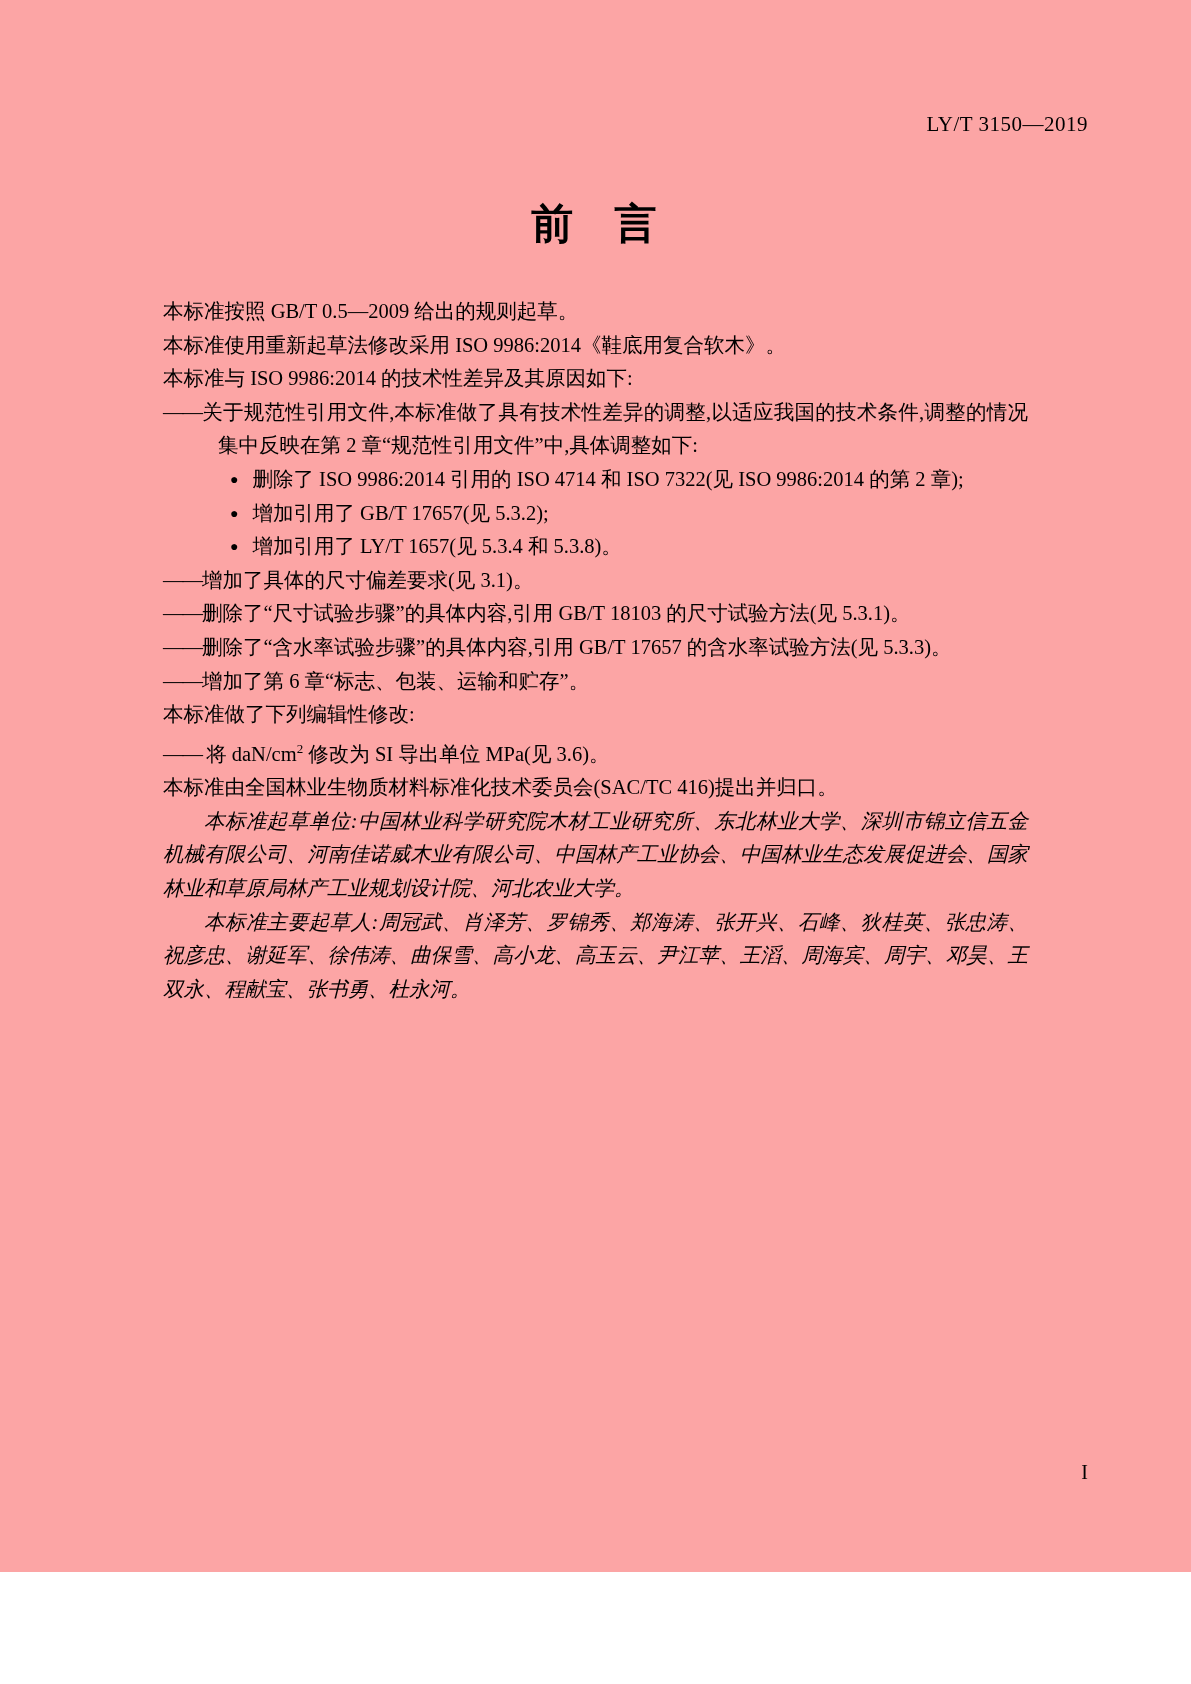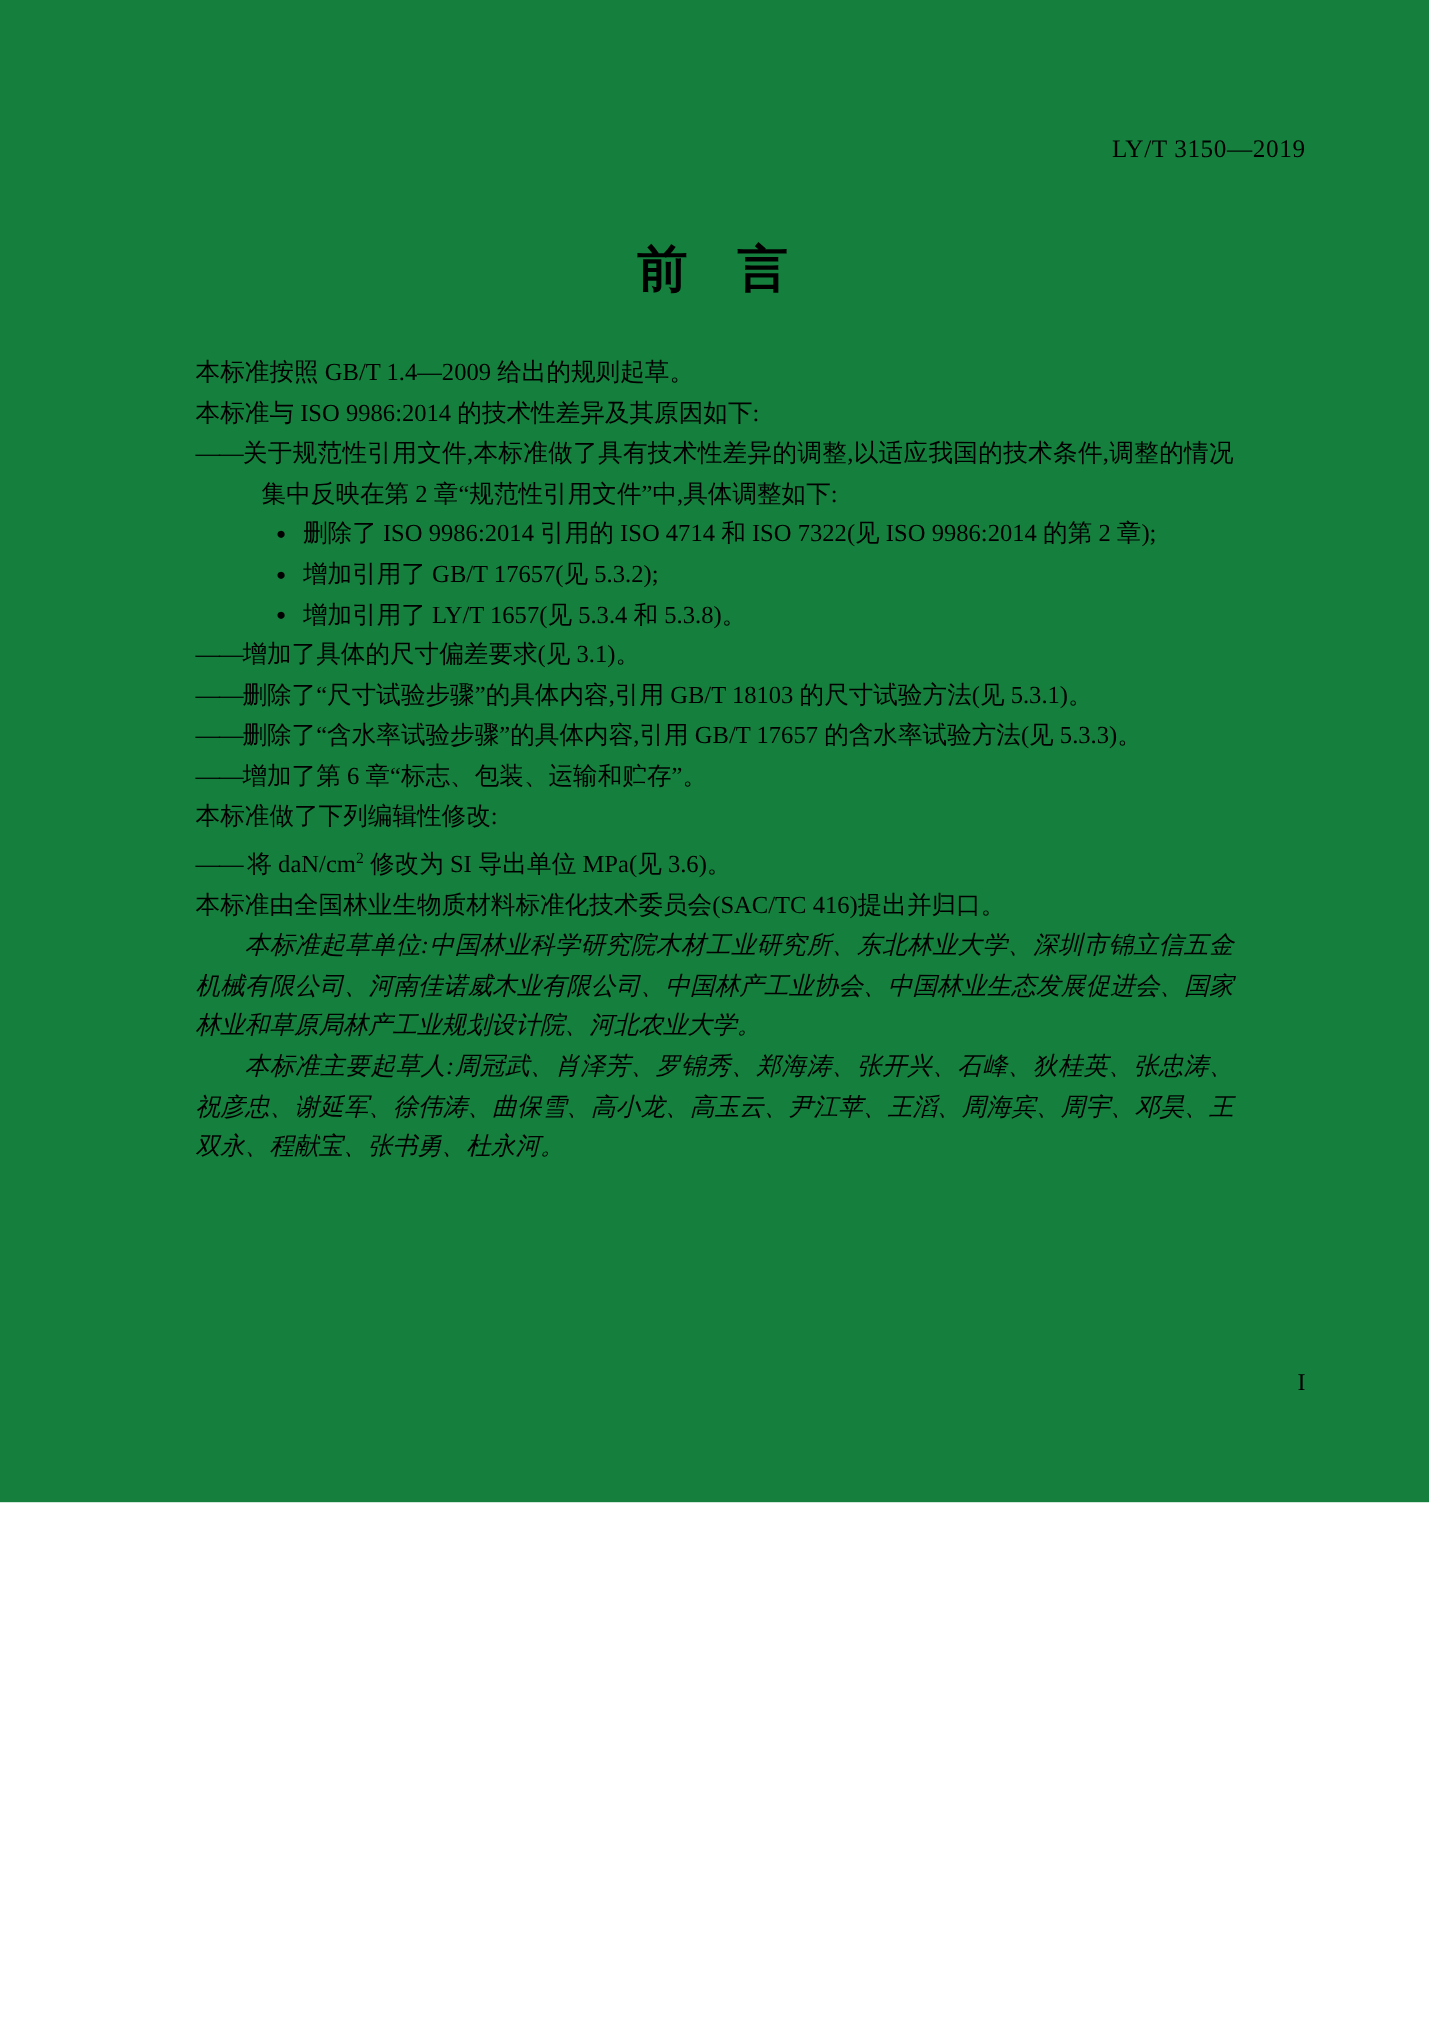--- a/index.html
+++ b/index.html
@@ -7,23 +7,23 @@
     padding: 0;
     background: #ffffff;
   }
   body {
     font-family: "Liberation Serif", "DejaVu Serif", serif;
     color: #000000;
   }
   .page {
     position: relative;
     width: 1191px;
-    height: 1252px;
+    height: 1572px;
     margin: 0 auto;
-    background: #15803d;
+    background: #fca5a5;
     box-sizing: border-box;
     overflow: hidden;
   }
   .header {
     position: absolute;
     top: 112px;
     right: 103px;
     font-size: 21px;
     letter-spacing: 0.5px;
     white-space: nowrap;
@@ -98,21 +98,22 @@
 <div class="page">
 
   <div class="header">LY/T 3150—2019</div>
 
   <div class="title">
     <span>前</span><span class="gap"></span><span>言</span>
   </div>
 
   <div class="content">
 
-    <p class="line indent-0">本标准按照 GB/T 1.4—2009 给出的规则起草。</p>
+    <p class="line indent-0">本标准按照 GB/T 0.5—2009 给出的规则起草。</p>
+    <p class="line indent-0">本标准使用重新起草法修改采用 ISO 9986:2014《鞋底用复合软木》。</p>
     <p class="line indent-0">本标准与 ISO 9986:2014 的技术性差异及其原因如下:</p>
 
     <p class="line dash-item"><span class="dash">——</span><span>关于规范性引用文件,本标准做了具有技术性差异的调整,以适应我国的技术条件,调整的情况集中反映在第 2 章“规范性引用文件”中,具体调整如下:</span></p>
 
     <p class="line bullet-item"><span class="bullet">●</span><span>删除了 ISO 9986:2014 引用的 ISO 4714 和 ISO 7322(见 ISO 9986:2014 的第 2 章);</span></p>
     <p class="line bullet-item"><span class="bullet">●</span><span>增加引用了 GB/T 17657(见 5.3.2);</span></p>
     <p class="line bullet-item"><span class="bullet">●</span><span>增加引用了 LY/T 1657(见 5.3.4 和 5.3.8)。</span></p>
 
     <p class="line dash-item"><span class="dash">——</span><span>增加了具体的尺寸偏差要求(见 3.1)。</span></p>
     <p class="line dash-item"><span class="dash">——</span><span>删除了“尺寸试验步骤”的具体内容,引用 GB/T 18103 的尺寸试验方法(见 5.3.1)。</span></p>

